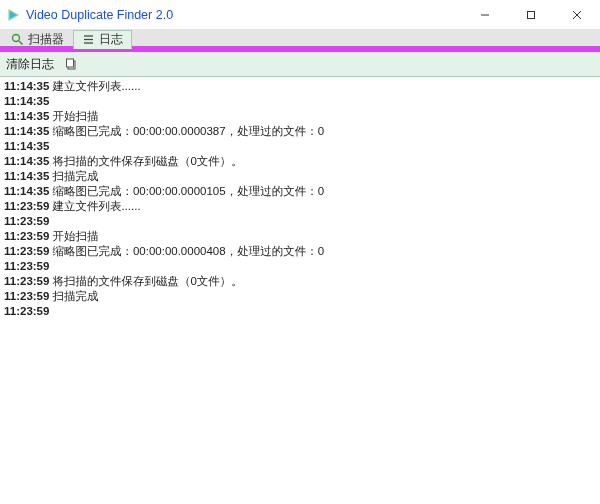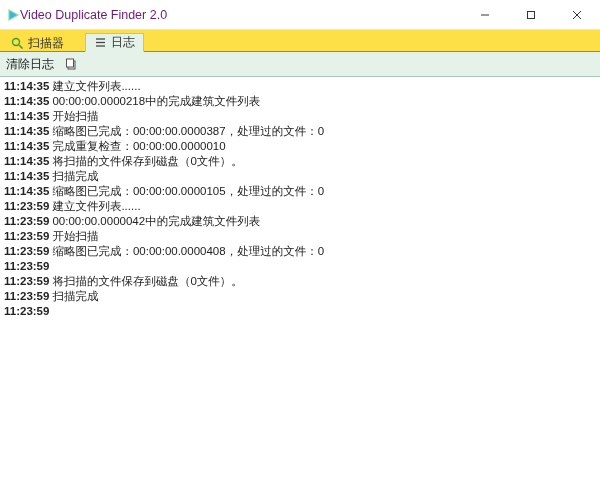--- a/index.html
+++ b/index.html
@@ -16,21 +16,22 @@
     display: flex;
     align-items: center;
     justify-content: space-between;
     padding: 0 0 0 6px;
     background: #ffffff;
     border-bottom: 1px solid #e5e5e5;
   }
   .titlebar-left {
     display: flex;
     align-items: center;
-    color: #701a75;
+    gap: 6px;
+    color: #1d4ed8;
     font-size: 12.5px;
   }
   .titlebar-controls {
     display: flex;
     height: 100%;
   }
   .win-btn {
     width: 46px;
     height: 100%;
     display: flex;
@@ -39,42 +40,41 @@
     font-family: "Segoe MDL2 Assets", "Segoe UI Symbol", sans-serif;
     font-size: 10px;
     color: #333;
     background: transparent;
     cursor: pointer;
   }
 
   .tabstrip {
     height: 22px;
     display: flex;
-    align-items: flex-end;
-    background: #fde047;
-    border-bottom: 1px solid #d946ef;
+    align-items: flex-start;
+    background: #e5e5e5;
+    border-bottom: 6px solid #d946ef;
     padding-left: 2px;
   }
   .tab {
     display: flex;
     align-items: center;
     gap: 4px;
     padding: 0 8px;
     font-size: 12px;
     color: #333;
     cursor: pointer;
     border: 1px solid transparent;
     border-bottom: none;
     margin-bottom: -1px;
   }
   .tab.active {
     background: #e4f2ea;
     border: 1px solid #a8c8b8;
     border-bottom: 1px solid #e4f2ea;
-    margin-left: 12px;
   }
   .tab-icon { width: 13px; height: 13px; display:flex; align-items:center; justify-content:center; }
 
   .toolbar {
     height: 22px;
     background: #e4f2ea;
     border-bottom: 1px solid #a8c8b8;
     display: flex;
     align-items: center;
     gap: 10px;
@@ -178,53 +178,50 @@
   </div>
 </div>
 
 <div class="log-area" id="log-area">
     <div class="log-row">
       <span class="log-time">11:14:35</span>
       <span>建立文件列表......</span>
     </div>
     <div class="log-row">
       <span class="log-time">11:14:35</span>
-      <span>00:00:00.0000218中的完成建筑文件列表</span>
     </div>
     <div class="log-row">
       <span class="log-time">11:14:35</span>
       <span>开始扫描</span>
     </div>
     <div class="log-row">
       <span class="log-time">11:14:35</span>
       <span>缩略图已完成：00:00:00.0000387，处理过的文件：0</span>
     </div>
     <div class="log-row">
       <span class="log-time">11:14:35</span>
-      <span>完成重复检查：00:00:00.0000010</span>
     </div>
     <div class="log-row">
       <span class="log-time">11:14:35</span>
       <span>将扫描的文件保存到磁盘（0文件）。</span>
     </div>
     <div class="log-row">
       <span class="log-time">11:14:35</span>
       <span>扫描完成</span>
     </div>
     <div class="log-row">
       <span class="log-time">11:14:35</span>
       <span>缩略图已完成：00:00:00.0000105，处理过的文件：0</span>
     </div>
     <div class="log-row">
       <span class="log-time">11:23:59</span>
       <span>建立文件列表......</span>
     </div>
     <div class="log-row">
       <span class="log-time">11:23:59</span>
-      <span>00:00:00.0000042中的完成建筑文件列表</span>
     </div>
     <div class="log-row">
       <span class="log-time">11:23:59</span>
       <span>开始扫描</span>
     </div>
     <div class="log-row">
       <span class="log-time">11:23:59</span>
       <span>缩略图已完成：00:00:00.0000408，处理过的文件：0</span>
     </div>
     <div class="log-row">

